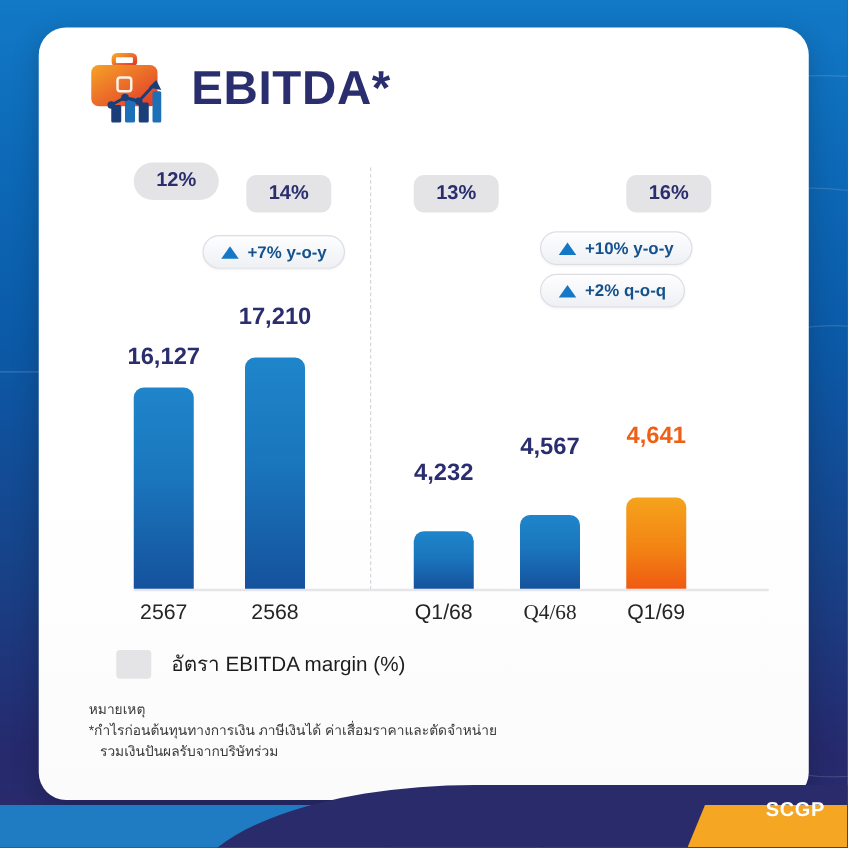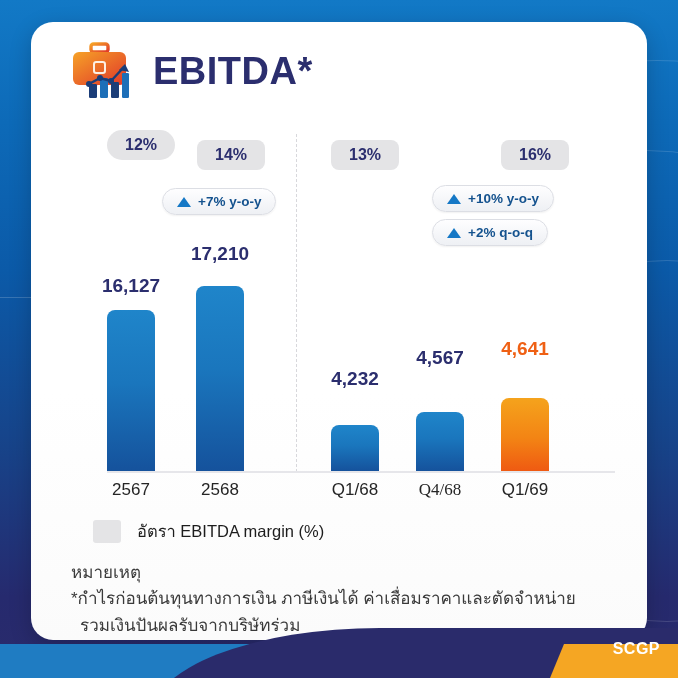--- a/index.html
+++ b/index.html
@@ -123,21 +123,21 @@
   }
 
   
   .legend{position:absolute;left:40px;top:496px;display:flex;align-items:center;gap:16px;margin-left:22px;}
   .legend-swatch{width:28px;height:23px;background:#e4e4e6;border-radius:3px;}
   .legend-label{font-size:16.5px;color:#1d1d1d;}
 
   
   .foot{
     position:absolute;left:40px;top:538px;width:540px;
-    font-size:17px;color:#3a3a3a;line-height:1.55;
+    font-size:11px;color:#3a3a3a;line-height:1.55;
   }
   .foot div{white-space:nowrap;}
   .foot .indent{padding-left:9px;}
 </style>
 </head>
 <body>
 
 <div id="stage">
 
   <div class="bg"></div>

